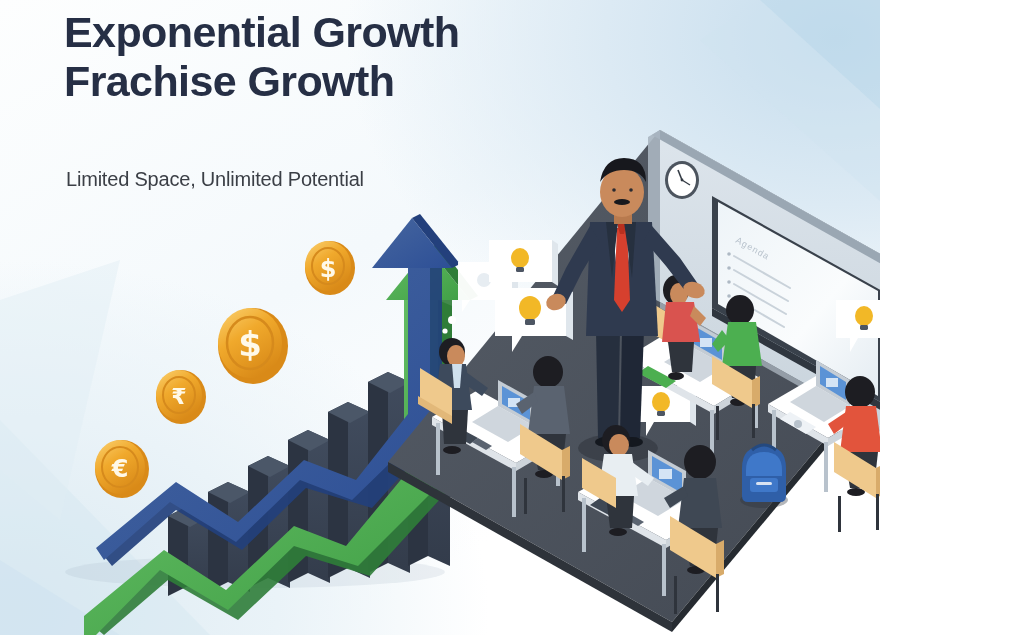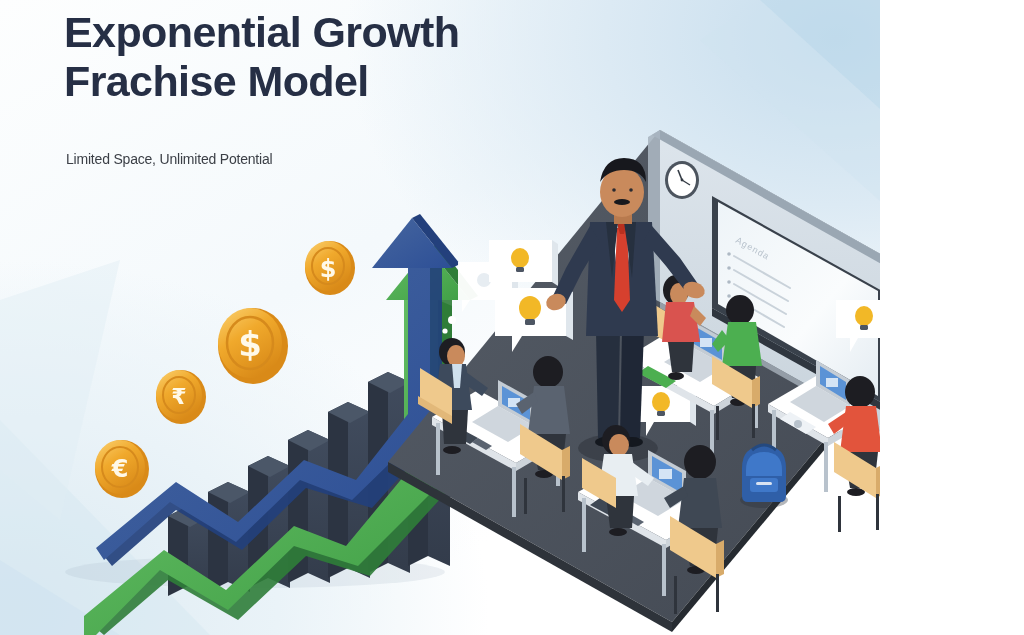--- a/index.html
+++ b/index.html
@@ -16,22 +16,22 @@
       radial-gradient(ellipse 620px 460px at 2% 96%, #dceaf2 0%, #eaf3f8 42%, rgba(246,250,252,0) 76%),
       linear-gradient(150deg,#fdfefe 0%,#f4f9fc 40%,#ffffff 72%,#ffffff 100%);
   }
   
   #headline{position:absolute;left:64px;top:8px;width:520px;}
   #headline .line{
     font-size:43px;line-height:49px;font-weight:bold;
     color:#262f45;letter-spacing:-0.6px;white-space:nowrap;
   }
   #subtitle{
-    position:absolute;left:66px;top:151px;
-    font-size:14px;color:#3b3f46;letter-spacing:-0.2px;white-space:nowrap;
+    position:absolute;left:66px;top:168px;
+    font-size:20px;color:#3b3f46;letter-spacing:-0.2px;white-space:nowrap;
   }
   
   .art{position:absolute;left:0;top:0;width:1024px;height:635px;}
   .coin-sym{
     font-family:"DejaVu Sans",sans-serif;font-weight:bold;
     fill:#fff9e8;
   }
   .wb-line{stroke:#c9d2da;stroke-width:2;stroke-linecap:round;}
   .wb-title{font-size:9px;fill:#b9c3cd;font-family:"Liberation Sans",sans-serif;letter-spacing:1px;}
 </style>
@@ -44,21 +44,21 @@
     <polygon points="1024,0 760,0 1024,240" fill="#b9d6e8" opacity="0.45"></polygon>
     <polygon points="1024,0 900,0 1024,120" fill="#aed0e6" opacity="0.35"></polygon>
     <polygon points="760,0 1024,240 1024,330 700,40" fill="#cfe3f0" opacity="0.40"></polygon>
     <polygon points="0,635 0,420 210,635" fill="#d3e6f0" opacity="0.40"></polygon>
     <polygon points="0,560 0,635 120,635" fill="#c6dded" opacity="0.30"></polygon>
     <polygon points="0,300 120,260 60,520 0,470" fill="#dfeef5" opacity="0.45"></polygon>
   </svg>
 
   <div id="headline">
     <div class="line">Exponential Growth</div>
-    <div class="line">Frachise Model</div>
+    <div class="line">Frachise Growth</div>
   </div>
   <div id="subtitle">Limited Space, Unlimited Potential</div>
 
   <svg class="art" viewBox="0 0 1024 635">
     <defs>
       <linearGradient id="coinFace" x1="0" y1="0" x2="0.6" y2="1">
         <stop offset="0%" stop-color="#fbd272"></stop>
         <stop offset="45%" stop-color="#f0a92c"></stop>
         <stop offset="100%" stop-color="#d98a18"></stop>
       </linearGradient>

